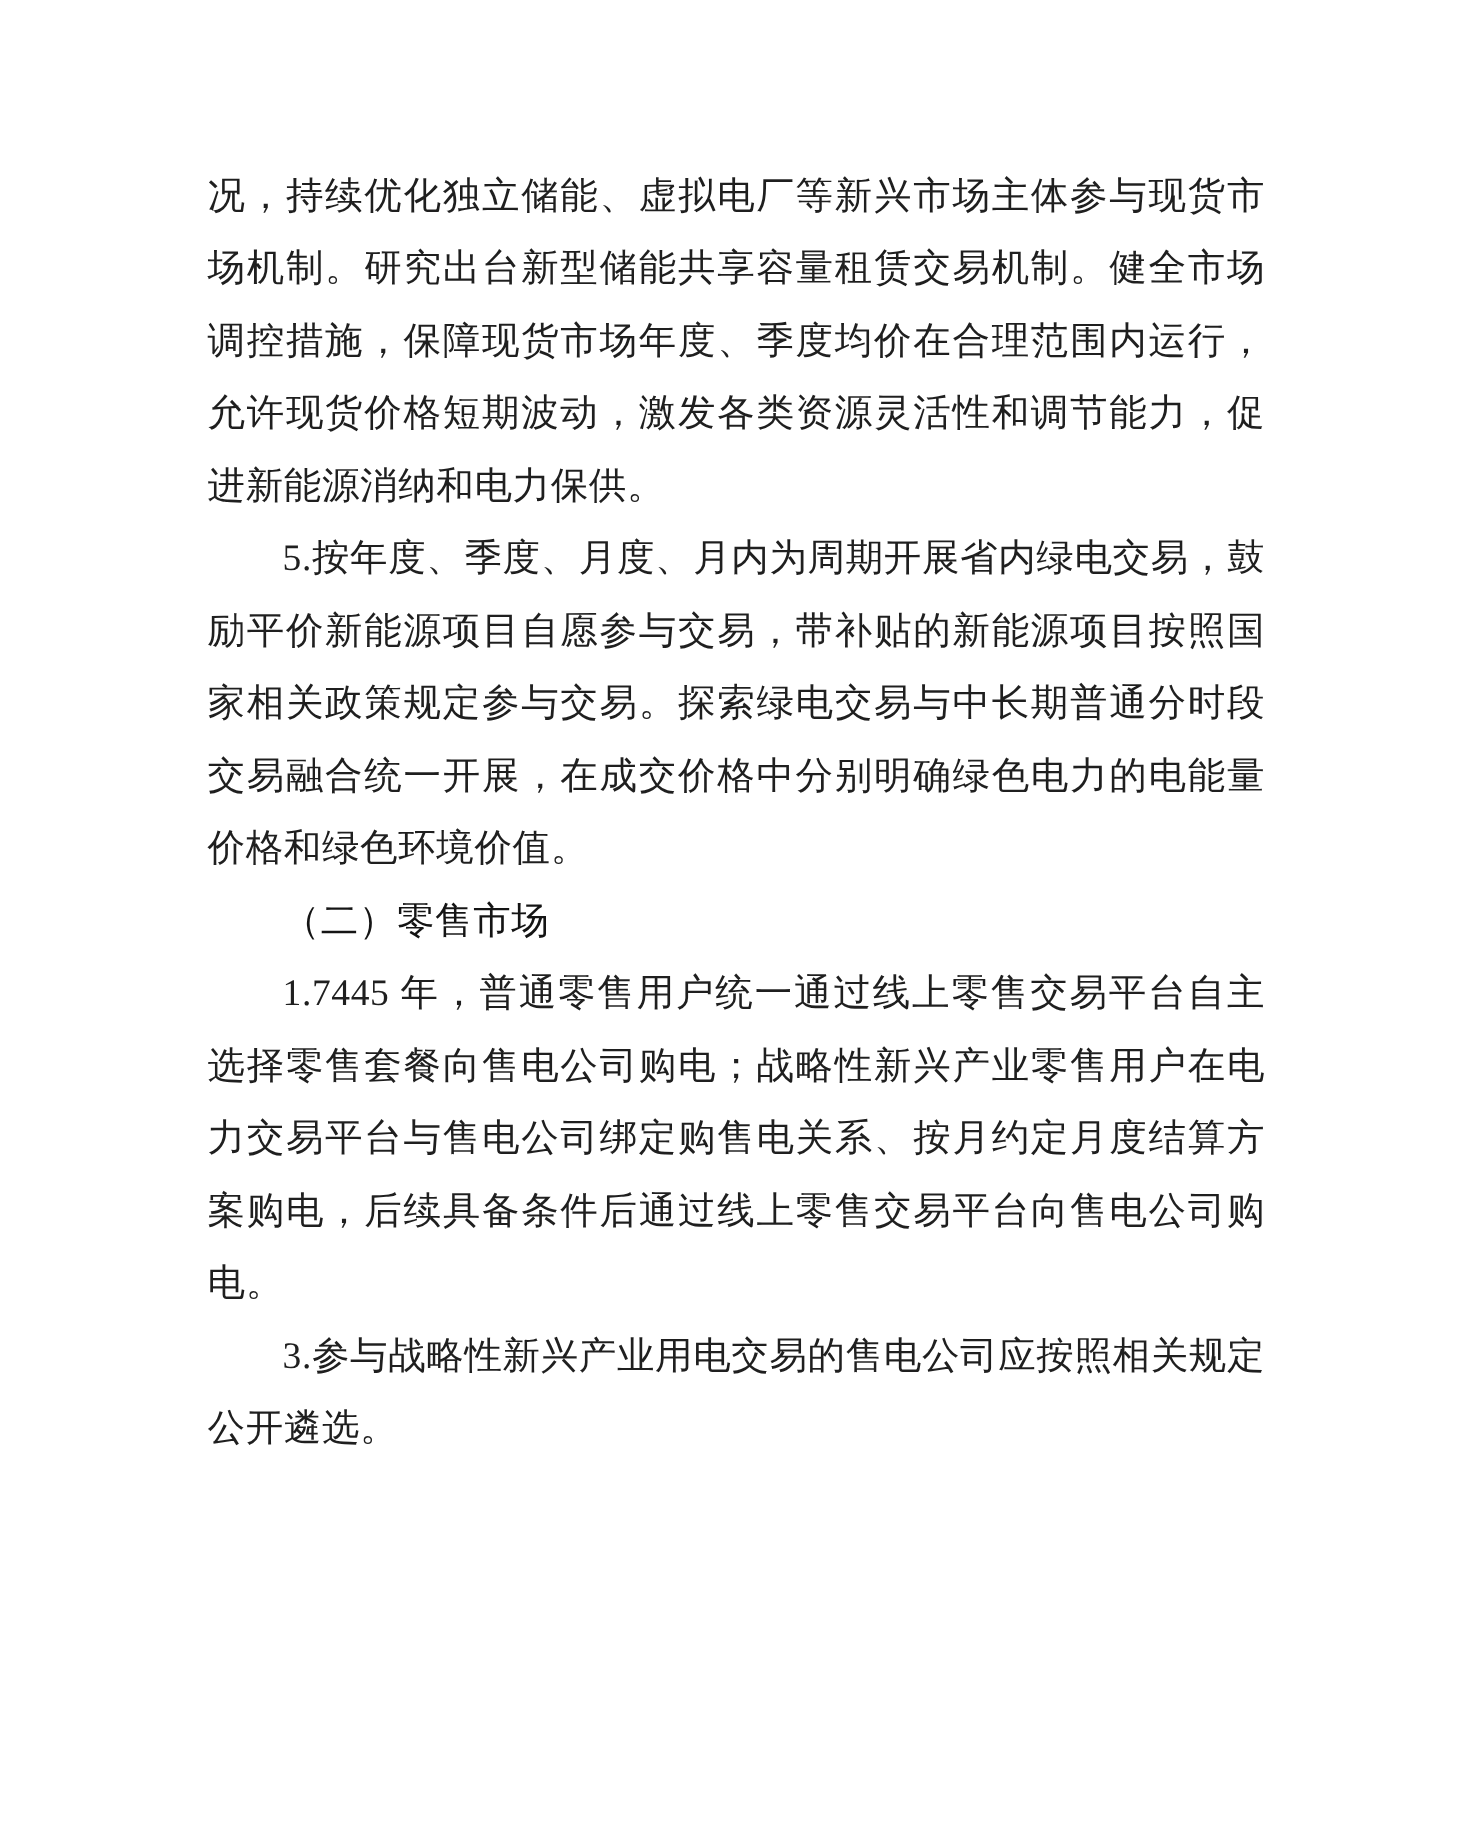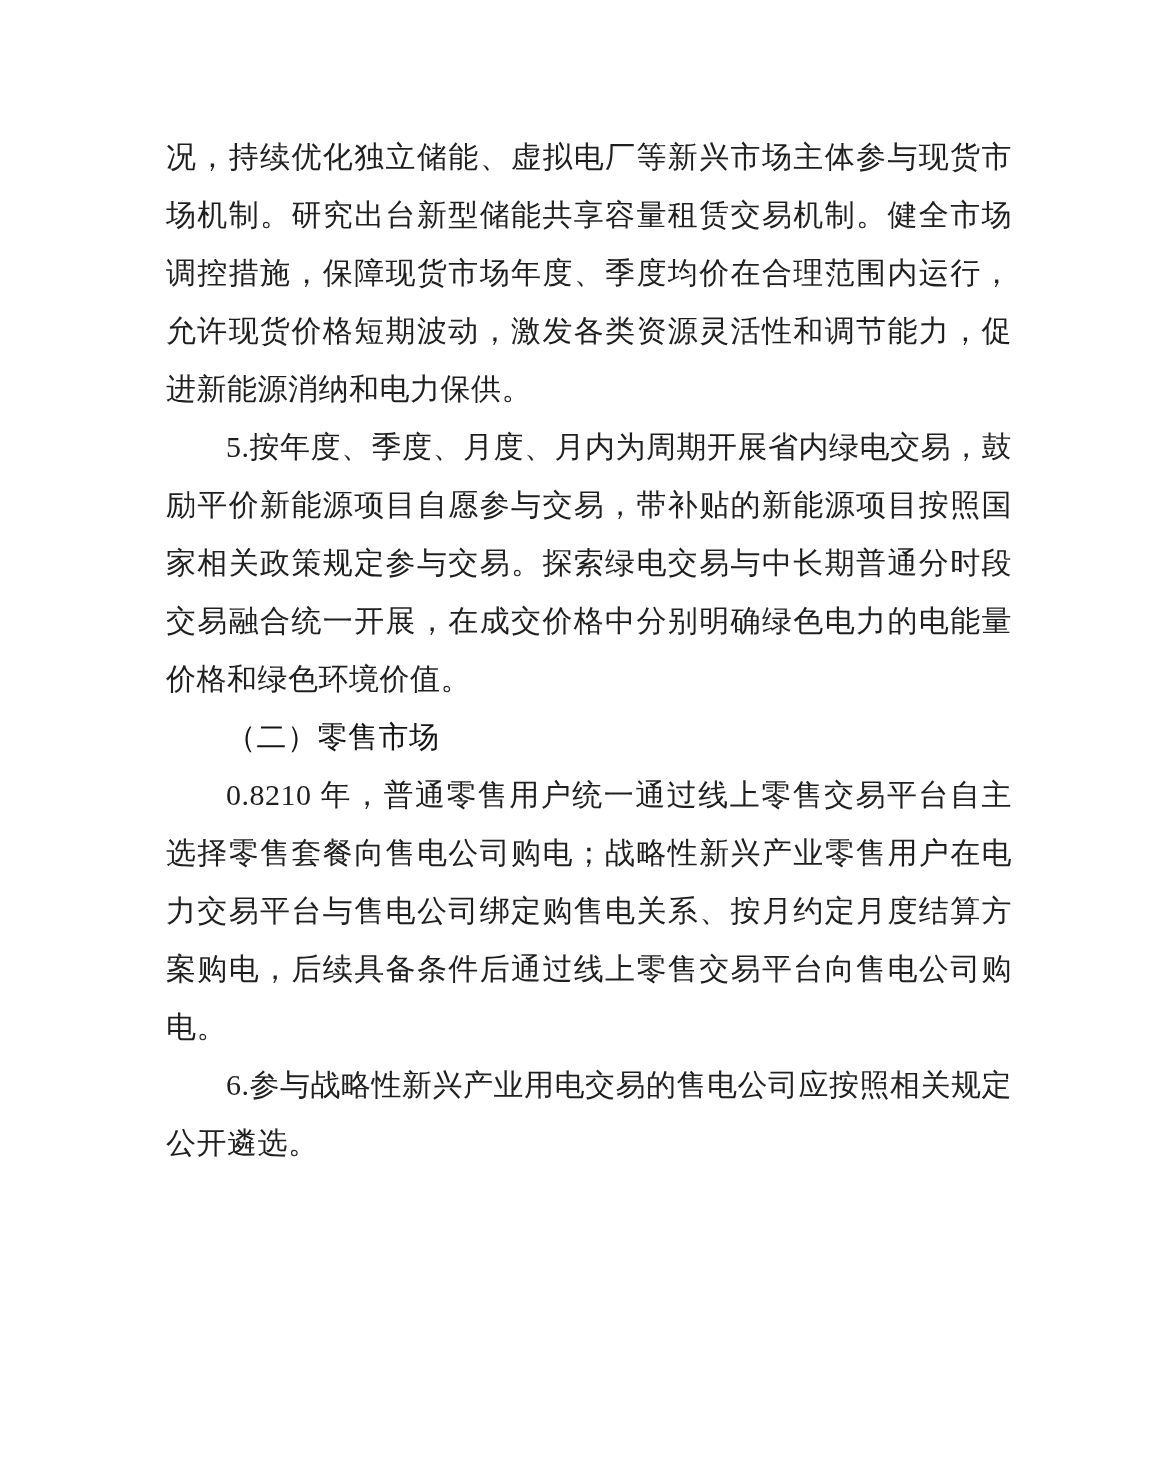--- a/index.html
+++ b/index.html
@@ -70,22 +70,22 @@
 </style>
 </head>
 <body>
 
 <div class="page">
 
   <div class="content">
     <p class="para">况，持续优化独立储能、虚拟电厂等新兴市场主体参与现货市场机制。研究出台新型储能共享容量租赁交易机制。健全市场调控措施，保障现货市场年度、季度均价在合理范围内运行，允许现货价格短期波动，激发各类资源灵活性和调节能力，促进新能源消纳和电力保供。</p>
     <p class="para indent">5.按年度、季度、月度、月内为周期开展省内绿电交易，鼓励平价新能源项目自愿参与交易，带补贴的新能源项目按照国家相关政策规定参与交易。探索绿电交易与中长期普通分时段交易融合统一开展，在成交价格中分别明确绿色电力的电能量价格和绿色环境价值。</p>
     <p class="para indent heading">（二）零售市场</p>
-    <p class="para indent">0.8210 年，普通零售用户统一通过线上零售交易平台自主选择零售套餐向售电公司购电；战略性新兴产业零售用户在电力交易平台与售电公司绑定购售电关系、按月约定月度结算方案购电，后续具备条件后通过线上零售交易平台向售电公司购电。</p>
-    <p class="para indent">6.参与战略性新兴产业用电交易的售电公司应按照相关规定公开遴选。</p>
+    <p class="para indent">1.7445 年，普通零售用户统一通过线上零售交易平台自主选择零售套餐向售电公司购电；战略性新兴产业零售用户在电力交易平台与售电公司绑定购售电关系、按月约定月度结算方案购电，后续具备条件后通过线上零售交易平台向售电公司购电。</p>
+    <p class="para indent">3.参与战略性新兴产业用电交易的售电公司应按照相关规定公开遴选。</p>
   </div>
 
   <div class="page-footer">— 6 —</div>
 
   <div class="watermark" style="color: rgb(230, 0, 18);">
     <span class="wm-latin">ESCN</span><span class="wm-cjk">中国储能网</span>
   </div>
 
 </div>
 

